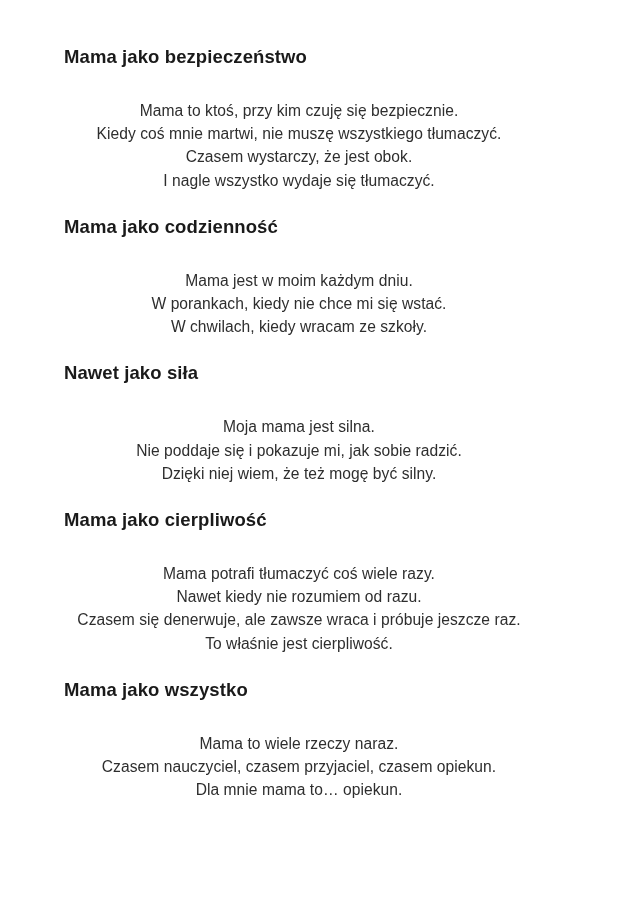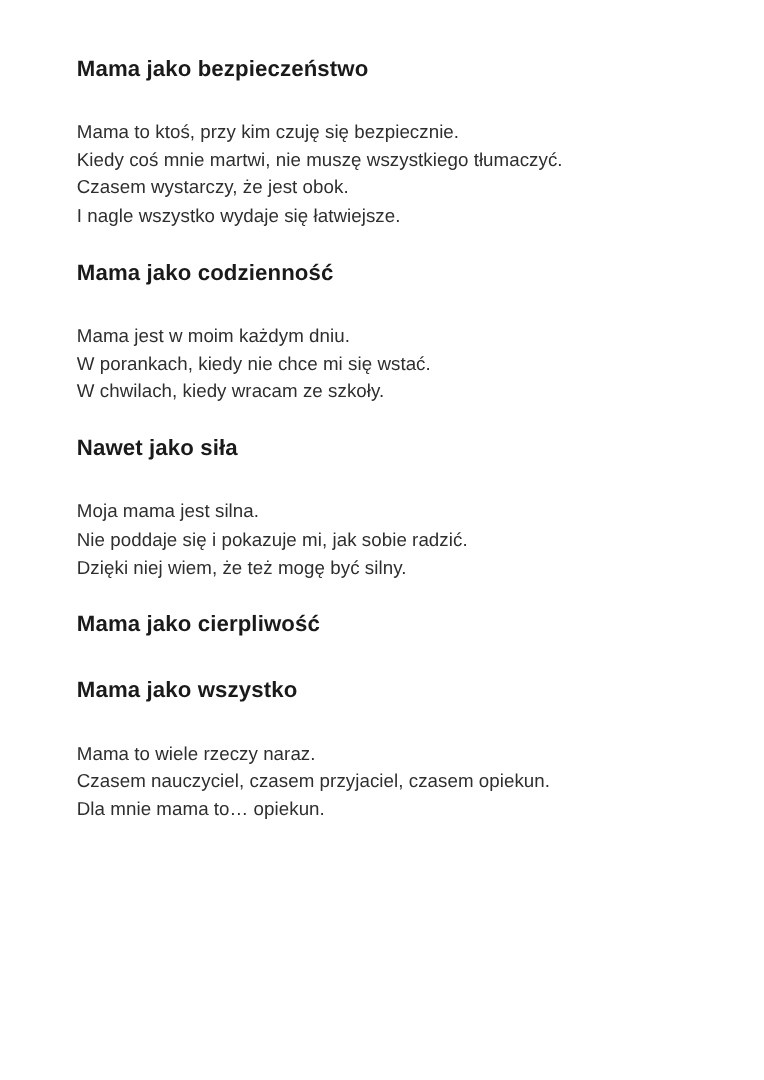--- a/index.html
+++ b/index.html
@@ -43,35 +43,36 @@
   .section-body {
     margin: 0;
   }
   .body-line {
     font-size: 15.6px;
     font-weight: normal;
     color: #2e2e2e;
     line-height: 23.2px;
     letter-spacing: 0.05px;
     white-space: pre;
+    text-align: center;
   }
 </style>
 </head>
 <body>
 
 <div class="page">
   <article class="doc">
 
     <section class="section">
       <h2 class="section-heading">Mama jako bezpieczeństwo</h2>
       <div class="section-body">
         <div class="body-line">Mama to ktoś, przy kim czuję się bezpiecznie.</div>
         <div class="body-line">Kiedy coś mnie martwi, nie muszę wszystkiego tłumaczyć.</div>
         <div class="body-line">Czasem wystarczy, że jest obok.</div>
-        <div class="body-line">I nagle wszystko wydaje się łatwiejsze.</div>
+        <div class="body-line">I nagle wszystko wydaje się tłumaczyć.</div>
       </div>
     </section>
 
     <section class="section">
       <h2 class="section-heading">Mama jako codzienność</h2>
       <div class="section-body">
         <div class="body-line">Mama jest w moim każdym dniu.</div>
         <div class="body-line">W porankach, kiedy nie chce mi się wstać.</div>
         <div class="body-line">W chwilach, kiedy wracam ze szkoły.</div>
       </div>
@@ -81,20 +82,26 @@
       <h2 class="section-heading">Nawet jako siła</h2>
       <div class="section-body">
         <div class="body-line">Moja mama jest silna.</div>
         <div class="body-line">Nie poddaje się i pokazuje mi, jak sobie radzić.</div>
         <div class="body-line">Dzięki niej wiem, że też mogę być silny.</div>
       </div>
     </section>
 
     <section class="section">
       <h2 class="section-heading">Mama jako cierpliwość</h2>
+      <div class="section-body">
+        <div class="body-line">Mama potrafi tłumaczyć coś wiele razy.</div>
+        <div class="body-line">Nawet kiedy nie rozumiem od razu.</div>
+        <div class="body-line">Czasem się denerwuje, ale zawsze wraca i próbuje jeszcze raz.</div>
+        <div class="body-line">To właśnie jest cierpliwość.</div>
+      </div>
     </section>
 
     <section class="section">
       <h2 class="section-heading">Mama jako wszystko</h2>
       <div class="section-body">
         <div class="body-line">Mama to wiele rzeczy naraz.</div>
         <div class="body-line">Czasem nauczyciel, czasem przyjaciel, czasem opiekun.</div>
         <div class="body-line">Dla mnie mama to… opiekun.</div>
       </div>
     </section>

